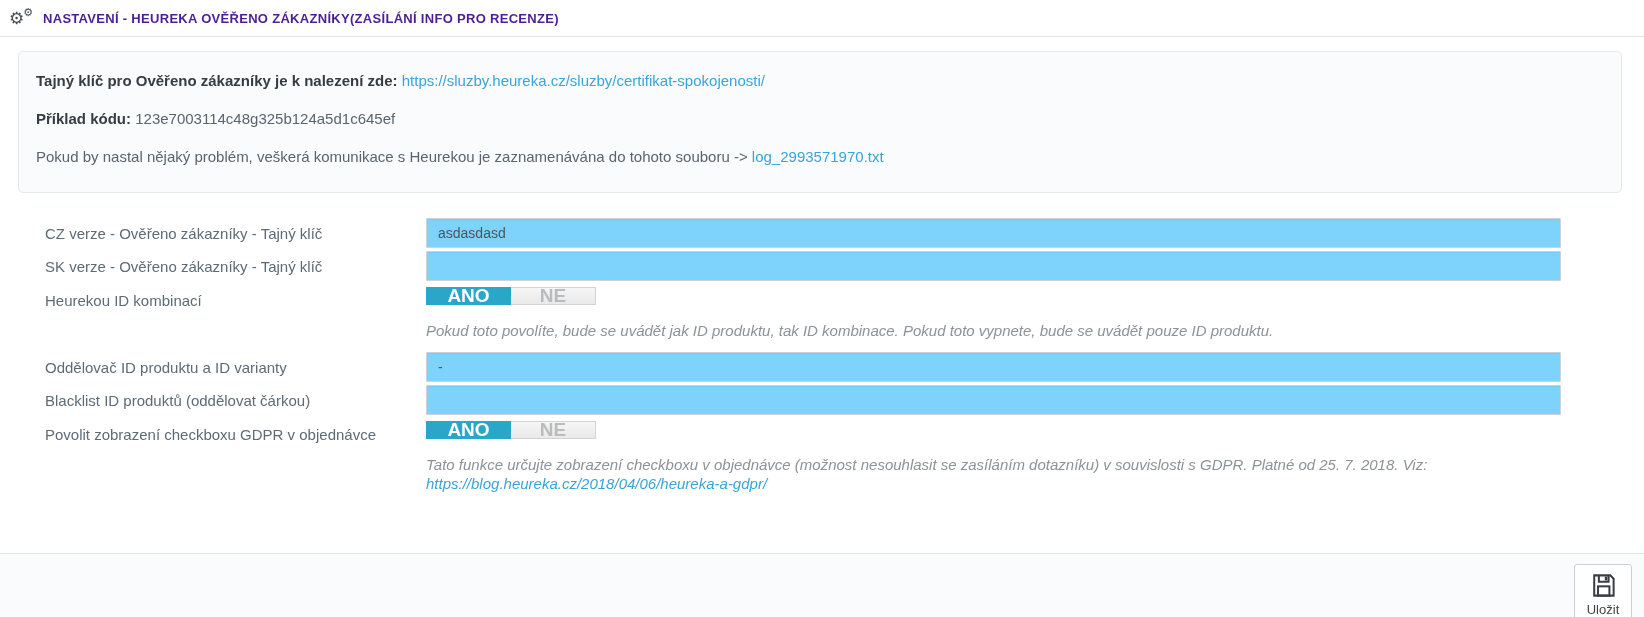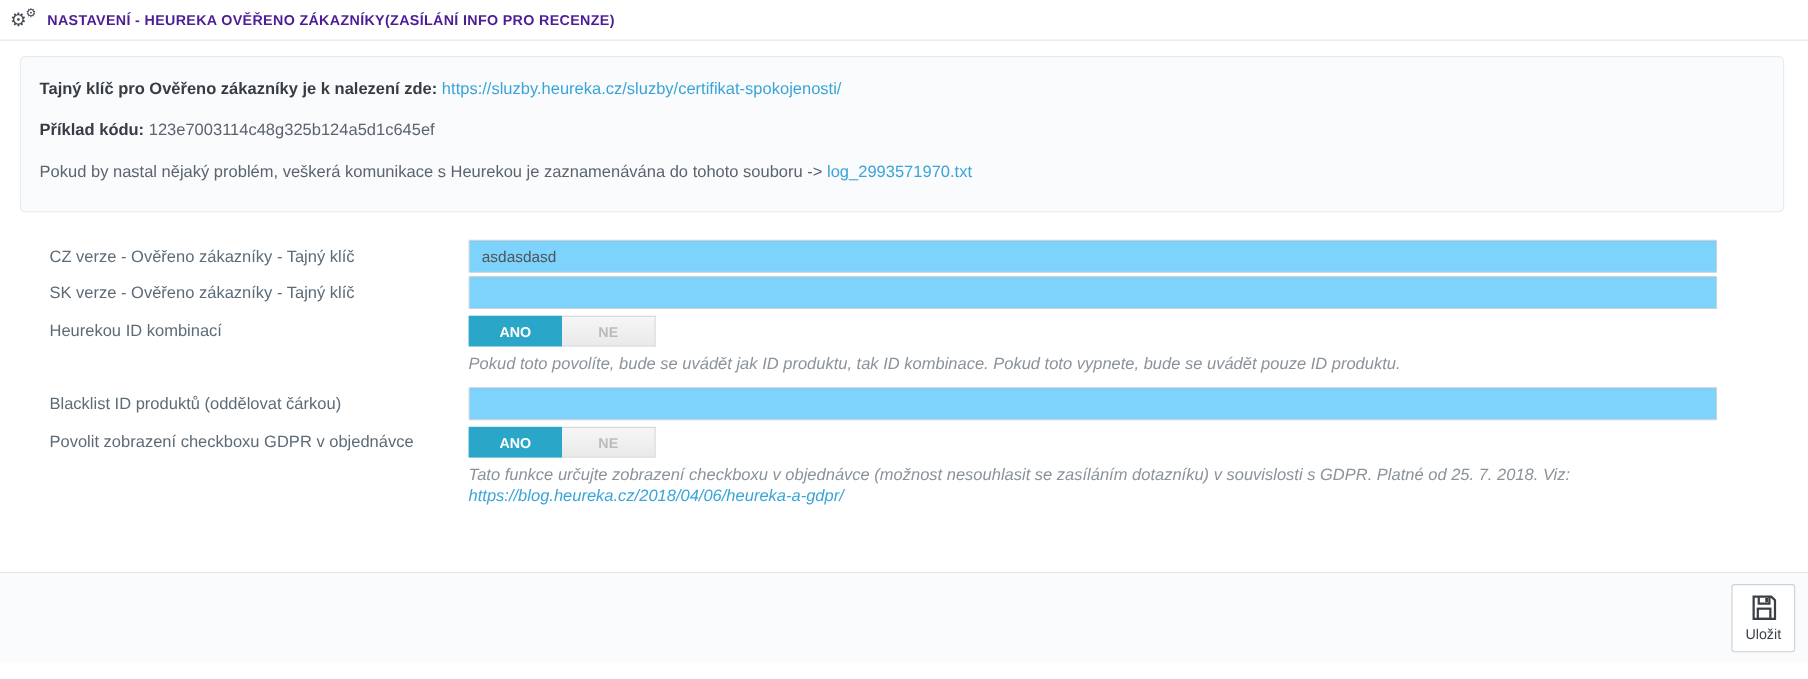--- a/index.html
+++ b/index.html
@@ -20,22 +20,22 @@
   
   .form { padding:25px 0 0 25px; }
   .frow { display:flex; align-items:center; }
   .frow .flabel { width:381px; font-size:15px; color:#5d6b77; flex-shrink:0;margin-left:20px; }
   .frow .ffield { width:1135px; }
   .mb3 { margin-bottom:3px; } .mb6 { margin-bottom:6px; }
   input.txt { width:100%; height:30px; background:#7dd3fc; border:1px solid #c9d3d9; border-radius:1px;
               padding:0 11px; font-size:14px; color:#4e555b; font-family:"Liberation Sans", sans-serif;
               box-shadow:inset 0 1px 1px rgba(0,0,0,.04); outline:none; }
   .toggle { display:inline-flex; height:27px; }
-  .tseg { width:85px; height:28px; display:flex; align-items:center; justify-content:center;
-          font-size:13px; font-weight:bold; cursor:pointer; }
+  .tseg { width:85px; height:18px; display:flex; align-items:center; justify-content:center;
+          font-size:19px; font-weight:bold; cursor:pointer; }
   .tseg.on  { background:#2aa6c8; color:#fff; }
   .tseg.off { background:linear-gradient(#f6f6f6,#e9e9e9); color:#b9bcbe; border:1px solid #d3d3d3; border-left:none; }
   .helper { margin:7px 0 12px 0; font-size:15px; font-style:italic; color:#8b9299; line-height:19px; }
   .helper a.lnk { }
 
   
   .panel-footer { margin-top:48px; height:82px; background:#fafbfc; border-top:1px solid #e0e5e9;
                   display:flex; justify-content:flex-end; align-items:center; padding-right:12px; }
   .save-btn { width:58px; height:62px; background:#fff; border:1px solid #ccd1d6; border-radius:3px;
               display:flex; flex-direction:column; align-items:center; justify-content:center; gap:3px; cursor:pointer; }
@@ -90,20 +90,26 @@
     </div>
   </div>
 
   <div class="frow">
     <div class="flabel"></div>
     <div class="ffield">
       <div class="helper">Pokud toto povolíte, bude se uvádět jak ID produktu, tak ID kombinace. Pokud toto vypnete, bude se uvádět pouze ID produktu.</div>
     </div>
   </div>
 
+  <div class="frow mb3">
+    <div class="flabel">Oddělovač ID produktu a ID varianty</div>
+    <div class="ffield">
+      <input class="txt" type="text" value="-" style="">
+    </div>
+  </div>
 
   <div class="frow mb6">
     <div class="flabel">Blacklist ID produktů (oddělovat čárkou)</div>
     <div class="ffield">
       <input class="txt" type="text" value="" style="">
     </div>
   </div>
 
   <div class="frow">
     <div class="flabel">Povolit zobrazení checkboxu GDPR v objednávce</div>

